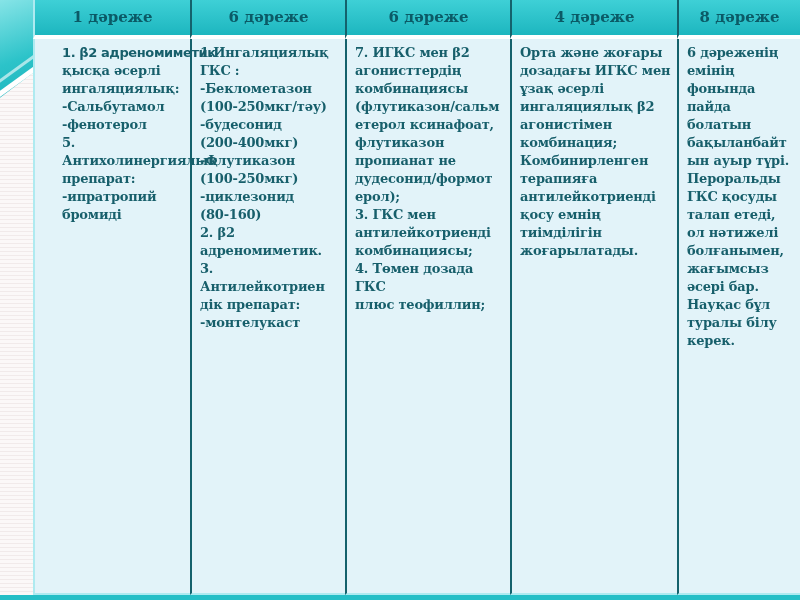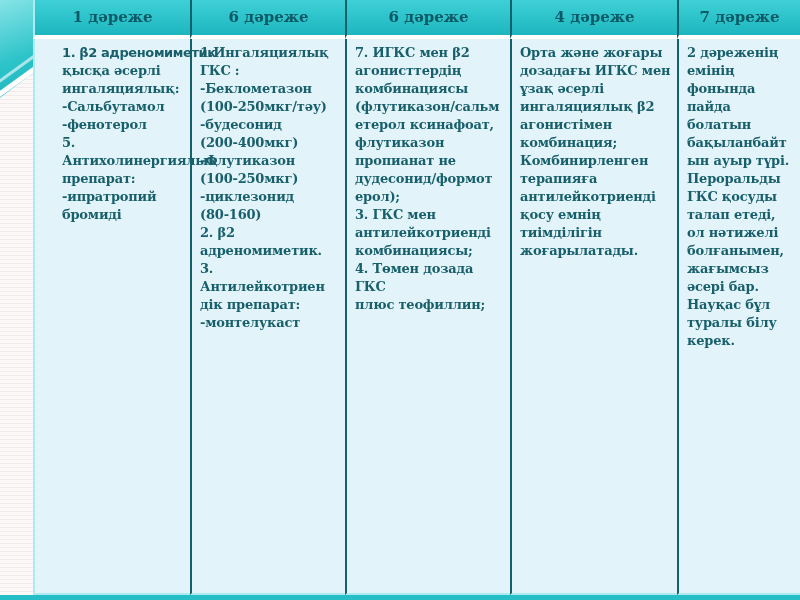--- a/index.html
+++ b/index.html
@@ -84,21 +84,21 @@
         <col style="width:165px">
         <col style="width:167px">
         <col style="width:123px">
     </colgroup>
     <thead>
       <tr>
         <th>1 дәреже</th>
         <th>6 дәреже</th>
         <th>6 дәреже</th>
         <th>4 дәреже</th>
-        <th>7 дәреже</th>
+        <th>8 дәреже</th>
       </tr>
     </thead>
     <tbody>
       <tr>
         <td>
           <div class="lead-sans">1. β2 адреномиметик</div>
           <div class="cell-lines">қысқа әсерлі
 ингаляциялық:
 -Сальбутамол
 -фенотерол
@@ -150,21 +150,21 @@
 агонистімен
 комбинация;
 Комбинирленген
 терапияға
 антилейкотриенді
 қосу емнің
 тиімділігін
 жоғарылатады.</div>
         </td>
         <td>
-          <div class="cell-lines">2 дәреженің
+          <div class="cell-lines">6 дәреженің
 емінің
 фонында
 пайда
 болатын
 бақыланбайт
 ын ауыр түрі.
 Пероральды
 ГКС қосуды
 талап етеді,
 ол нәтижелі

